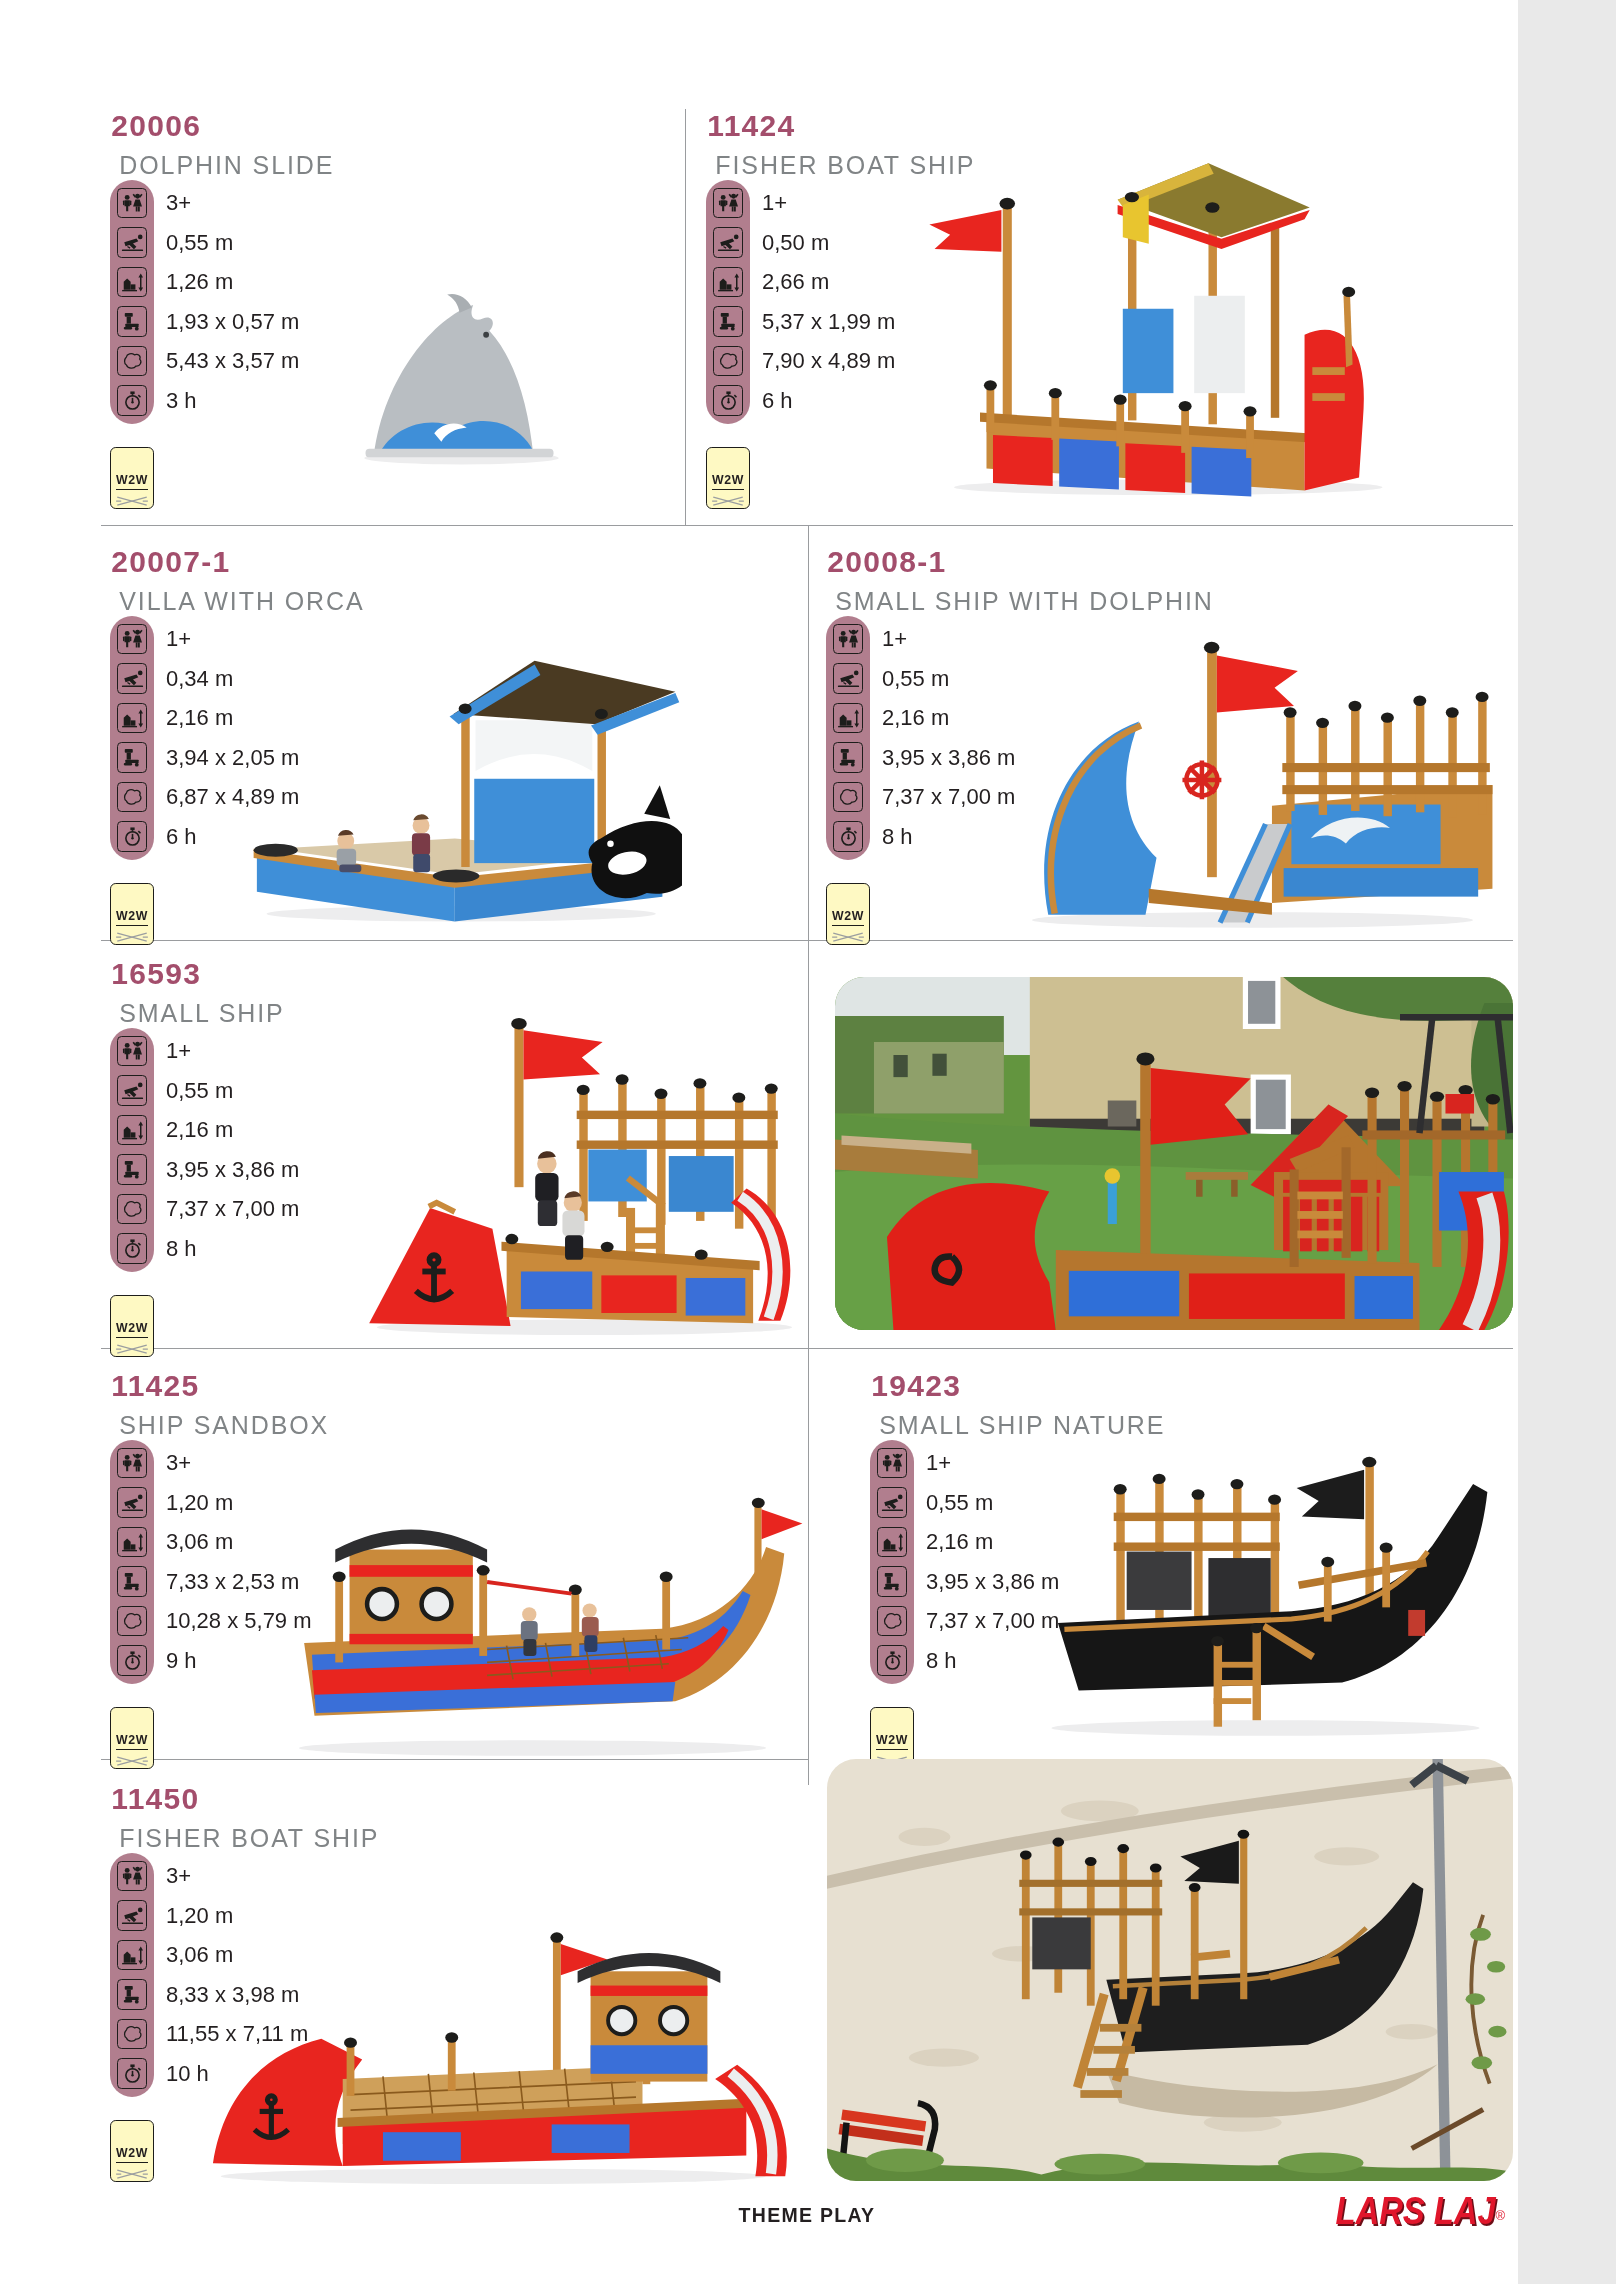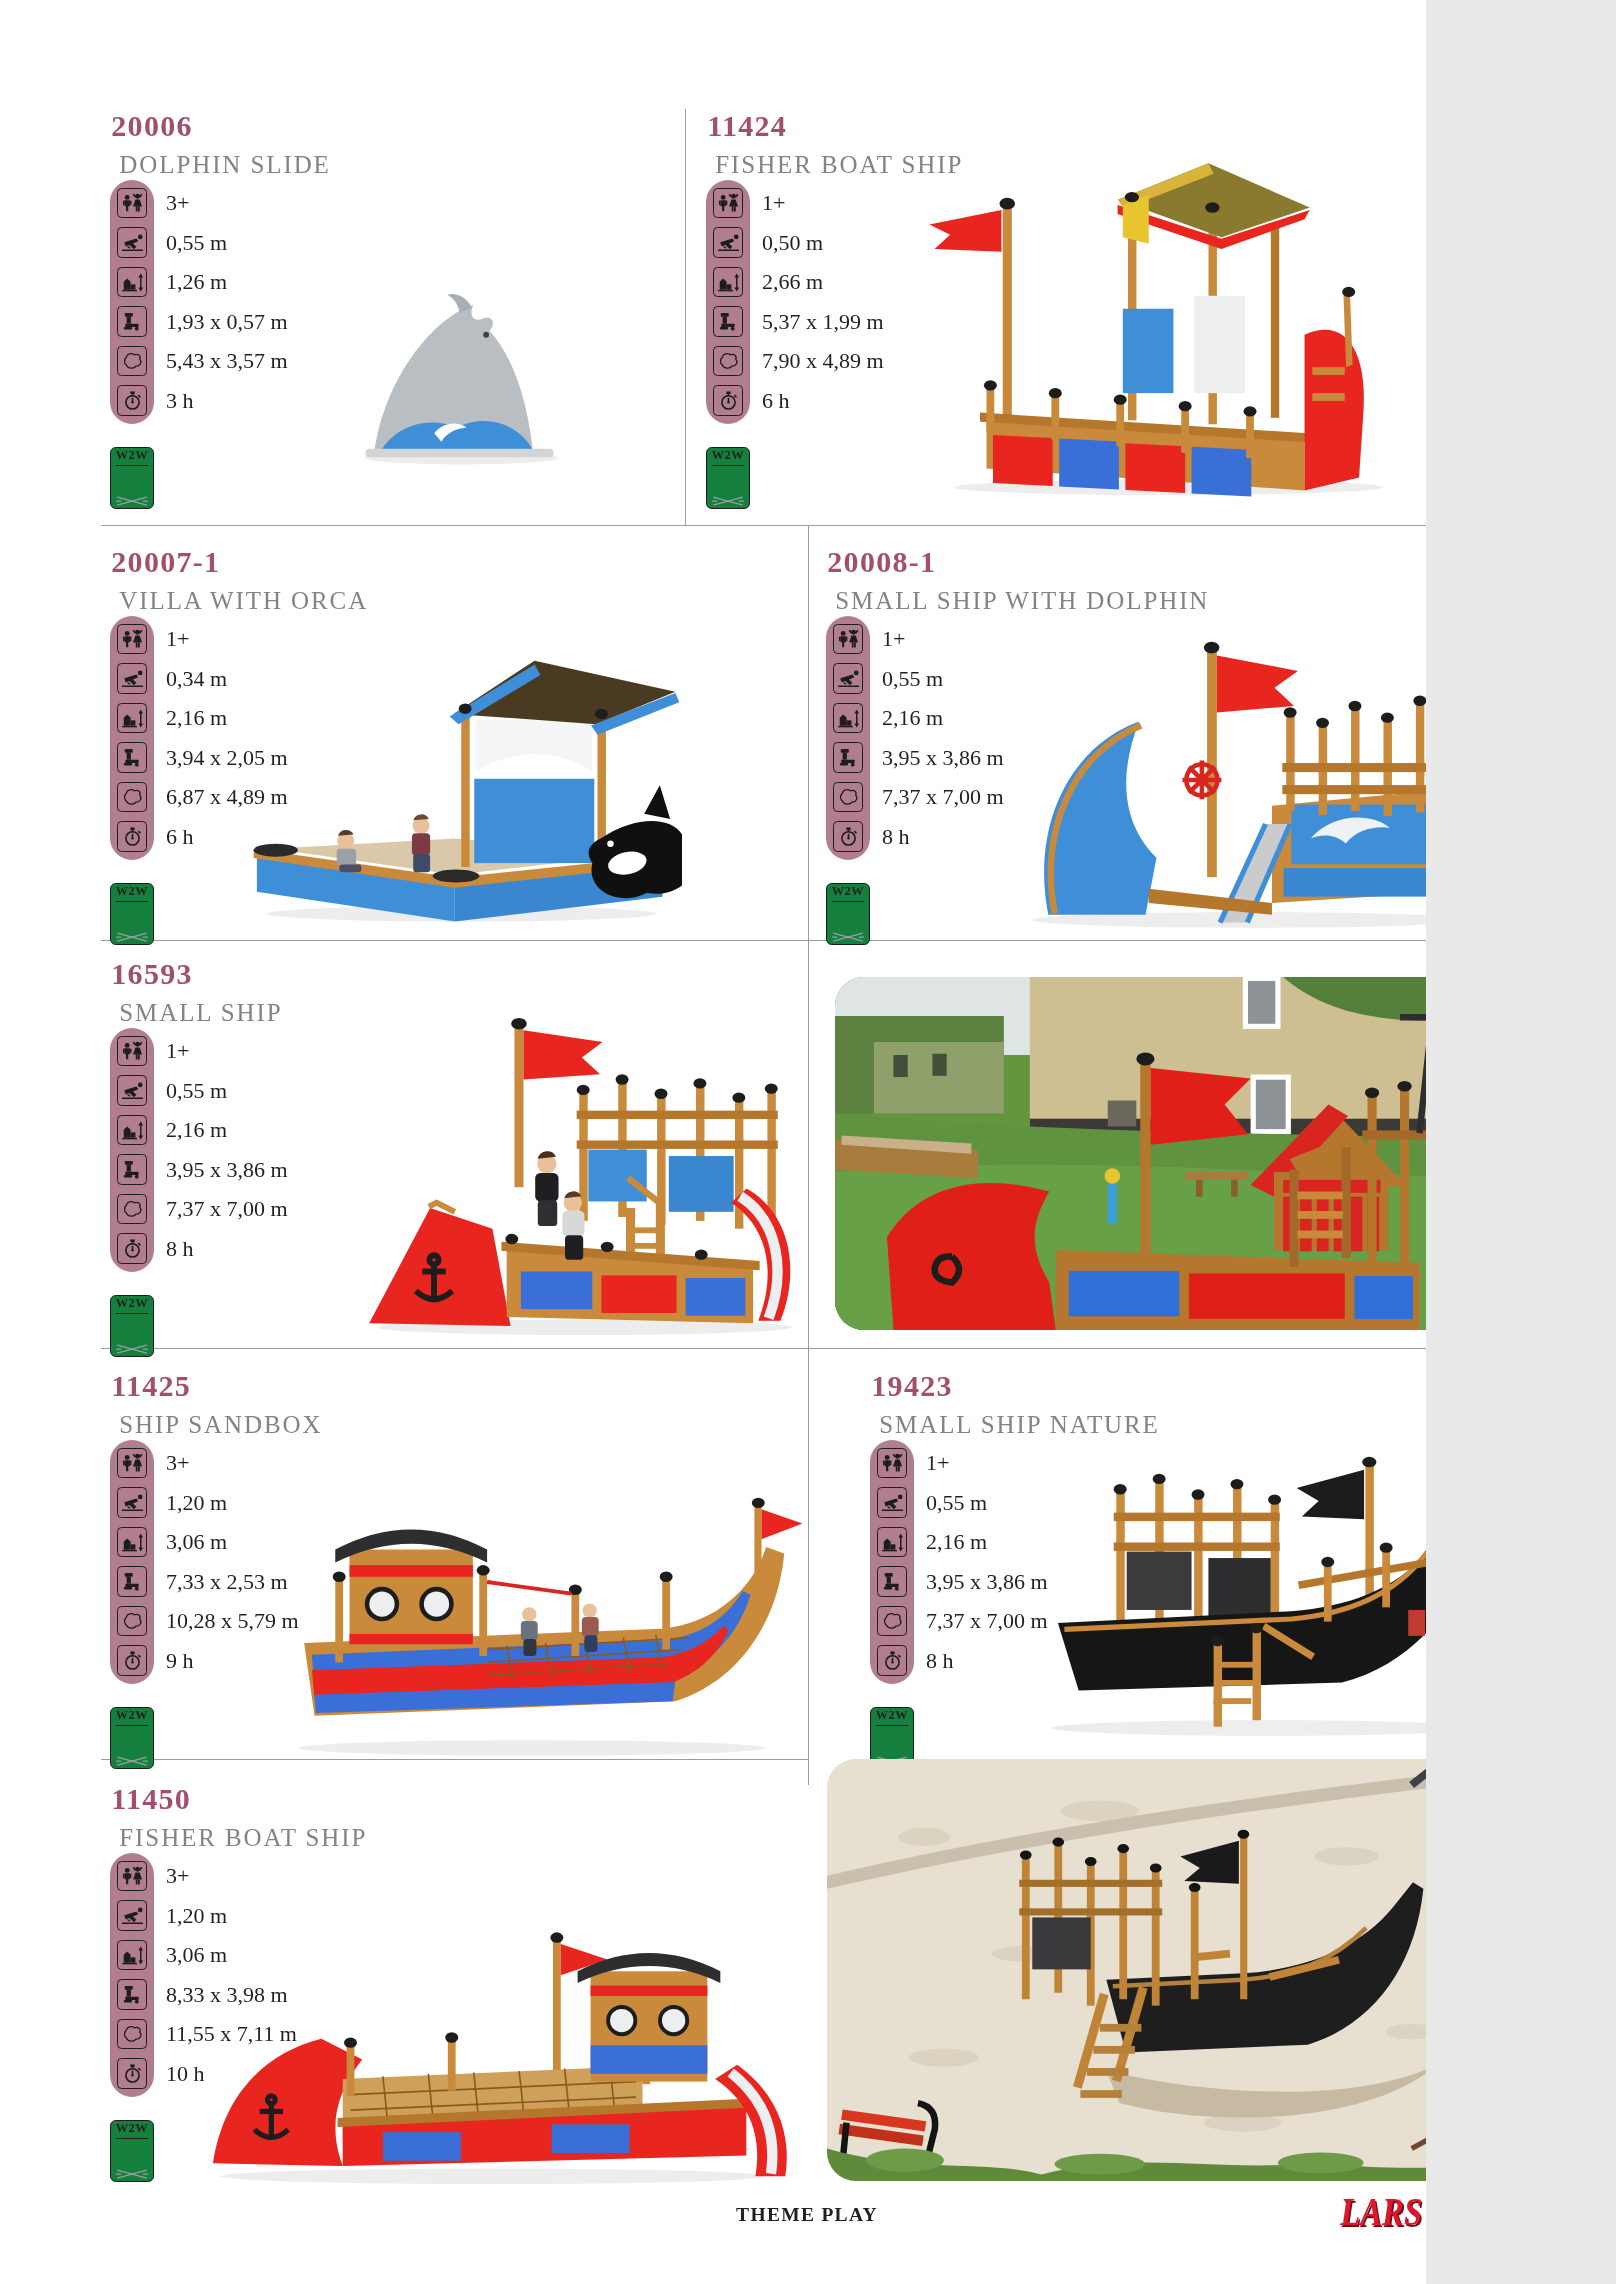--- a/index.html
+++ b/index.html
@@ -1,39 +1,39 @@
 <!DOCTYPE html>
 <html style="--accent: #a34e6c; --panel: #b17e8e; --sidebar: #ad7487; --title: #808486; --text: #231f20; --line: #9a9c9f; --brand: #e0162b;font-size:10.4px"><head>
 <meta charset="utf-8">
 <style>
   :root{
     --accent:#a34e6c; --panel:#b17e8e; --sidebar:#ad7487; --title:#808486;
     --text:#231f20; --line:#9a9c9f; --brand:#e0162b;
     --wood:#c98a3b; --wood2:#a96f2a; --red:#e8251f; --blue:#3f8fd8;
   }
   html,body{margin:0;padding:0;background:#e9e9e9;}
-  .page{position:relative;width:1382px;height:2284px;background:#ffffff;overflow:hidden;
-        font-family:Liberation Serif, serif;color:var(--text);padding-left:44px;}
+  .page{position:relative;width:1518px;height:2284px;background:#ffffff;overflow:hidden;
+        font-family:Liberation Sans, sans-serif;color:var(--text);}
   .hline,.vline{position:absolute;background:var(--line);}
   .hline{height:1.3px;}
   .vline{width:1.3px;}
 
   
   .card{position:absolute;width:584px;height:416px;}
   .code{position:absolute;left:1.3px;top:0;font-size:30px;font-weight:bold;letter-spacing:1.3px;color:var(--accent);margin:0;}
   .name{position:absolute;left:1.3px;top:34px;font-size:25px;font-weight:normal;letter-spacing:1.9px;color:var(--title);margin:8px;white-space:nowrap;}
   .pill{position:absolute;left:0;top:71px;width:44px;padding:7.8px 0;background:var(--panel);border-radius:22px;
         display:flex;flex-direction:column;align-items:center;gap:9px;}
   .tile{width:30.5px;height:30.5px;border:1.9px solid #1d1d1b;border-radius:4.5px;box-sizing:border-box;
         display:flex;align-items:center;justify-content:center;background:transparent;}
   .tile svg{width:25px;height:25px;display:block;}
   .specs{position:absolute;left:56px;top:79px;display:flex;flex-direction:column;gap:9px;}
   .spec-val{height:30.5px;line-height:30.5px;font-size:22px;color:var(--text);white-space:nowrap;}
   .w2w{position:absolute;left:0;top:338px;width:44px;height:62px;border:1.9px solid #1d1d1b;border-radius:5.8px;
-       box-sizing:border-box;display:flex;flex-direction:column;align-items:center;justify-content:space-between;gap:3.9px;background:#15803d;}
+       box-sizing:border-box;display:flex;flex-direction:column;align-items:center;justify-content:flex-end;gap:3.9px;background:#fef9c3;}
   .w2w .w2w-txt{font-size:12.3px;font-weight:bold;letter-spacing:0.6px;border-bottom:1.6px solid #1d1d1b;padding-bottom:1.9px;}
   .w2w svg{width:34px;height:14.3px;}
 
   .render{position:absolute;}
   .render svg{width:100%;height:100%;display:block;}
   .photo{position:absolute;border-radius:29px;overflow:hidden;}
   .photo svg{width:100%;height:100%;display:block;}
 
   
   .side-strip{position:absolute;left:1534px;top:1511px;width:82px;height:773px;background:var(--sidebar);

